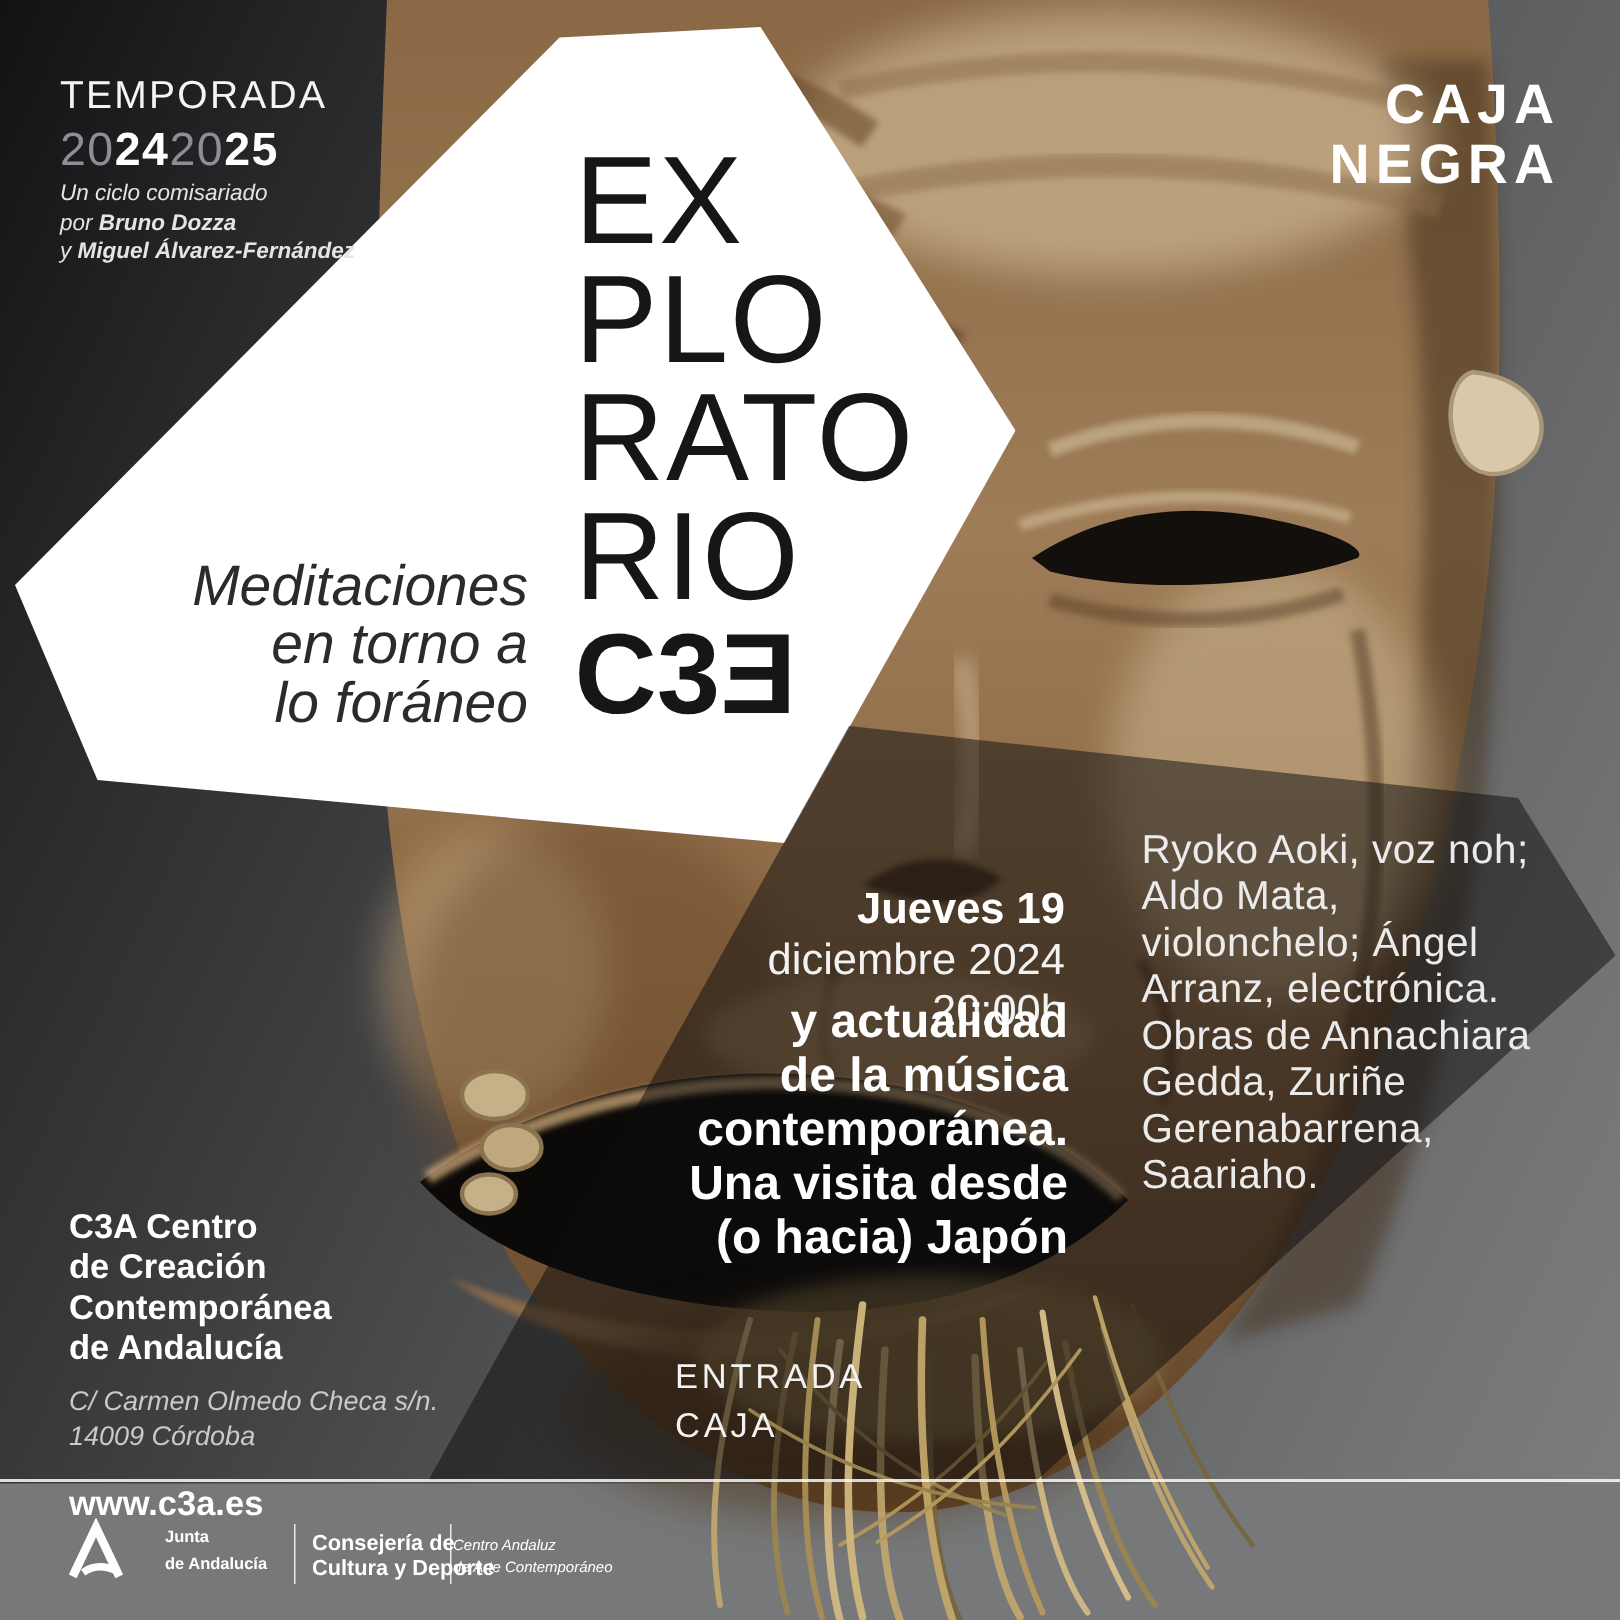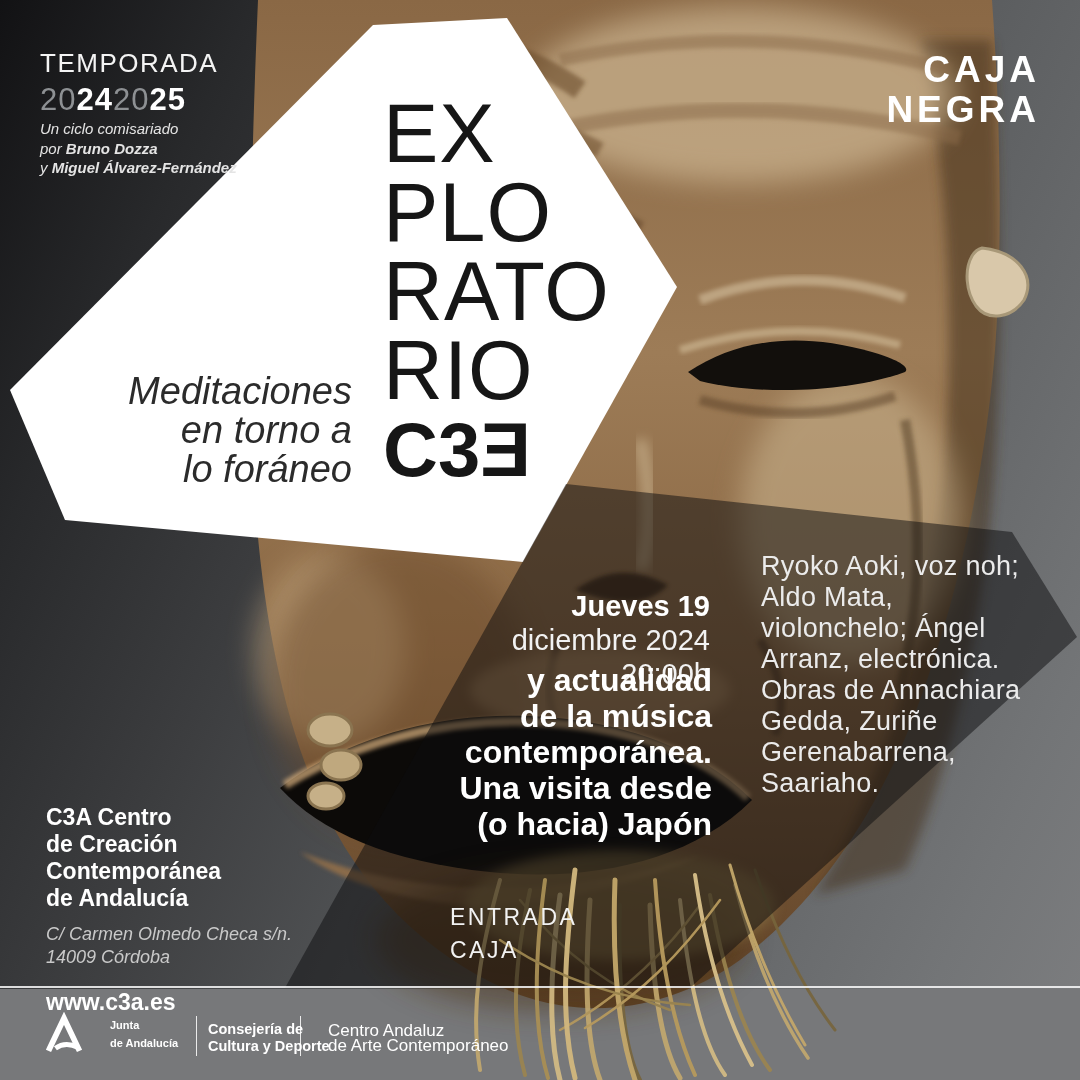--- a/index.html
+++ b/index.html
@@ -64,21 +64,21 @@
   .venue{left:46px;top:785px;color:#fff;margin-top:19px;}
   .venue-name{font-size:23px;font-weight:700;line-height:27px;}
   .venue-address{margin-top:11px;font-style:italic;font-size:18px;line-height:23px;color:#c9c9c9;}
   .venue-web{margin-top:20px;font-size:23px;font-weight:700;}
 
   
   .junta{left:44px;top:1012px;display:flex;align-items:center;color:#fff;}
   .junta-text{margin-left:26px;font-size:11px;font-weight:700;line-height:18px;}
   .f-div{width:1px;height:40px;background:rgba(255,255,255,.85);top:1016px;}
   .consejeria{left:208px;top:1021px;color:#fff;font-size:14.5px;font-weight:700;line-height:17px;}
-  .centro{left:328px;top:1023px;color:#fff;font-size:17px;font-weight:400;line-height:15px;}
+  .centro{left:302px;top:1023px;color:#fff;font-size:10px;font-weight:400;line-height:15px;font-style:italic;}
 </style>
 </head>
 <body>
 
 <div class="poster">
 
   <div class="abs footer-band"></div>
 
   <svg class="abs" width="1080" height="1080" viewBox="0 0 1080 1080" style="left:0;top:0">
     <defs>

